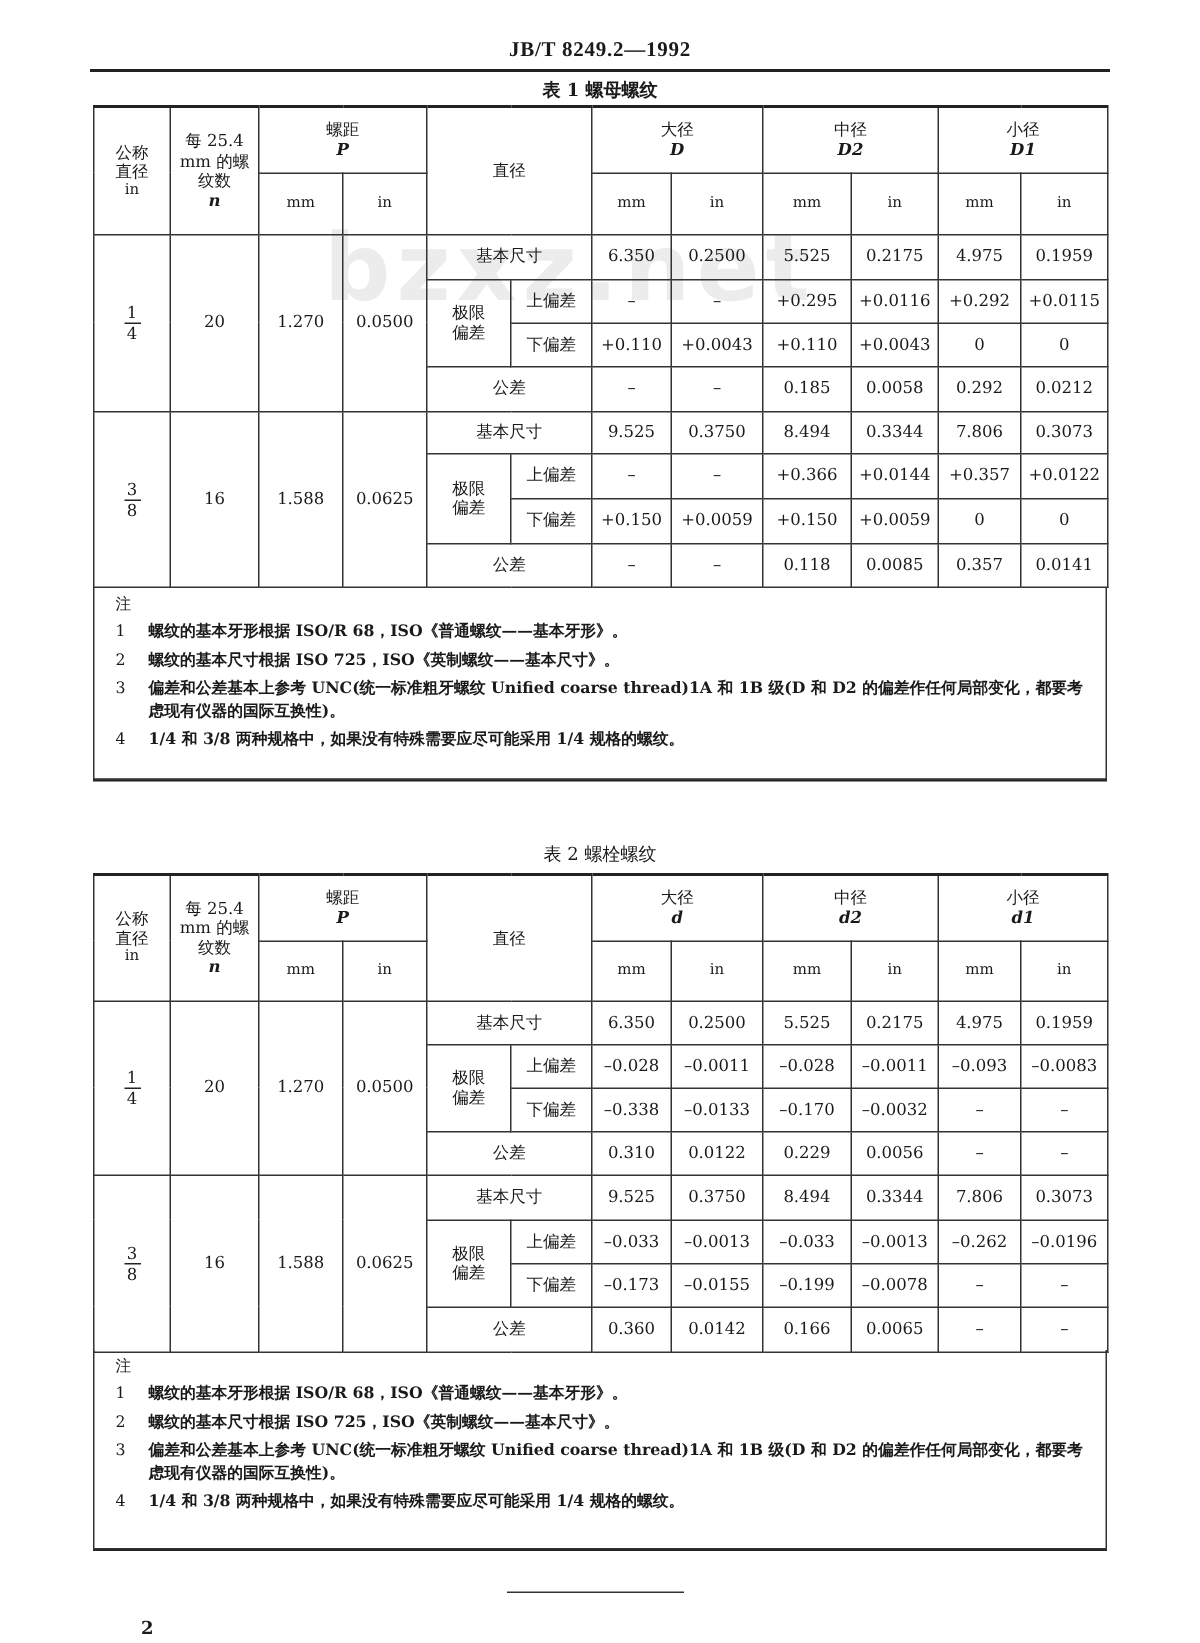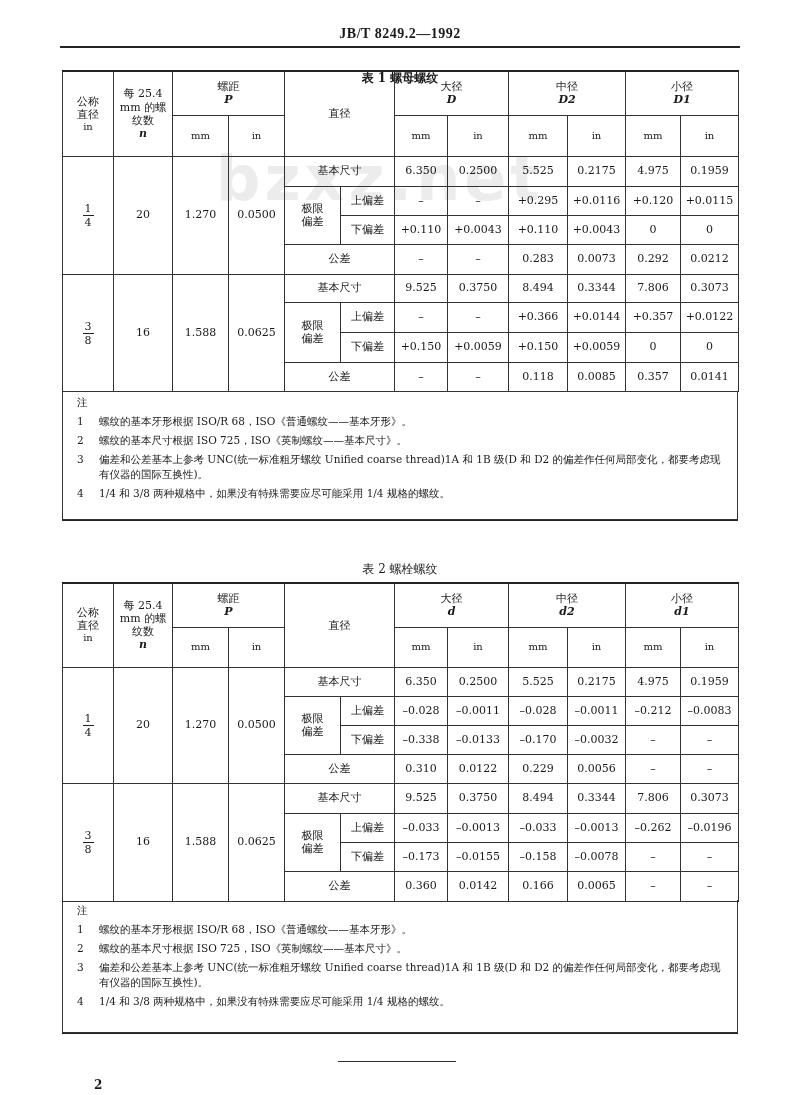--- a/index.html
+++ b/index.html
@@ -20,34 +20,34 @@
   table.spec .unit { font-size: 10px; }
   table.spec .sym { font-style: italic; font-weight: bold; }
   .frac { display: inline-flex; flex-direction: column; align-items: center; font-size: 11px; line-height: 1; }
   .frac .num { border-bottom: 1px solid #222; padding: 0 2px 1px; }
   .frac .den { padding-top: 1px; }
   .notes { position: absolute; left: 62px; width: 676px; border: 1px solid #333; border-top: none; box-sizing: border-box;
            font-size: 10.5px; padding: 4px 8px 4px 14px; z-index: 1; }
   .notes .note-title { margin-bottom: 4px; }
   .notes .note-line { display: flex; margin-bottom: 5px; line-height: 1.35; }
   .notes .note-num { width: 22px; flex: none; }
-  .notes .note-text { flex: 1; }
+  .notes .note-text { flex: 1; font-weight: bold; }
   .bottom-rule { position: absolute; left: 338px; top: 1061px; width: 118px; border-top: 1px solid #333; }
   .page-number { position: absolute; left: 94px; top: 1078px; font-size: 12px; font-weight: bold; }
   .table-bottom-rule { position: absolute; left: 62px; width: 676px; border-top: 2px solid #222; }
 </style>
 </head>
 <body>
 
 <div class="page-header">JB/T 8249.2—1992</div>
 <div class="header-rule"></div>
 
 <div class="watermark">bzxz.net</div>
 
-<div class="table-title" style="top:70px;">表 1  螺母螺纹</div>
+<div class="table-title" style="top:52px;">表 1  螺母螺纹</div>
 
 <table class="spec" style="top:70px;">
   <colgroup>
     <col style="width:51px">
       <col style="width:59px">
       <col style="width:56px">
       <col style="width:56px">
     <col style="width:56px">
       <col style="width:54px">
     <col style="width:53px">
@@ -120,38 +120,38 @@
   <tr style="height:29px;">
     <td rowspan="2">
       <div>极限</div>
       <div>偏差</div>
     </td>
     <td>上偏差</td>
     <td>–</td>
     <td>–</td>
     <td>+0.295</td>
     <td>+0.0116</td>
-    <td>+0.120</td>
+    <td>+0.292</td>
     <td>+0.0115</td>
   </tr>
   <tr style="height:29px;">
     <td>下偏差</td>
     <td>+0.110</td>
     <td>+0.0043</td>
     <td>+0.110</td>
     <td>+0.0043</td>
     <td>0</td>
     <td>0</td>
   </tr>
   <tr style="height:30px;">
     <td colspan="2">公差</td>
     <td>–</td>
     <td>–</td>
-    <td>0.283</td>
-    <td>0.0073</td>
+    <td>0.185</td>
+    <td>0.0058</td>
     <td>0.292</td>
     <td>0.0212</td>
   </tr>
 
   <tr style="height:28px;">
     <td rowspan="4">
       <span class="frac">
         <span class="num">3</span>
         <span class="den">8</span>
       </span>
@@ -302,21 +302,21 @@
   <tr style="height:29px;">
     <td rowspan="2">
       <div>极限</div>
       <div>偏差</div>
     </td>
     <td>上偏差</td>
     <td>–0.028</td>
     <td>–0.0011</td>
     <td>–0.028</td>
     <td>–0.0011</td>
-    <td>–0.212</td>
+    <td>–0.093</td>
     <td>–0.0083</td>
   </tr>
   <tr style="height:29px;">
     <td>下偏差</td>
     <td>–0.338</td>
     <td>–0.0133</td>
     <td>–0.170</td>
     <td>–0.0032</td>
     <td>–</td>
     <td>–</td>
@@ -359,21 +359,21 @@
     <td>–0.0013</td>
     <td>–0.033</td>
     <td>–0.0013</td>
     <td>–0.262</td>
     <td>–0.0196</td>
   </tr>
   <tr style="height:29px;">
     <td>下偏差</td>
     <td>–0.173</td>
     <td>–0.0155</td>
-    <td>–0.158</td>
+    <td>–0.199</td>
     <td>–0.0078</td>
     <td>–</td>
     <td>–</td>
   </tr>
   <tr style="height:30px;">
     <td colspan="2">公差</td>
     <td>0.360</td>
     <td>0.0142</td>
     <td>0.166</td>
     <td>0.0065</td>

